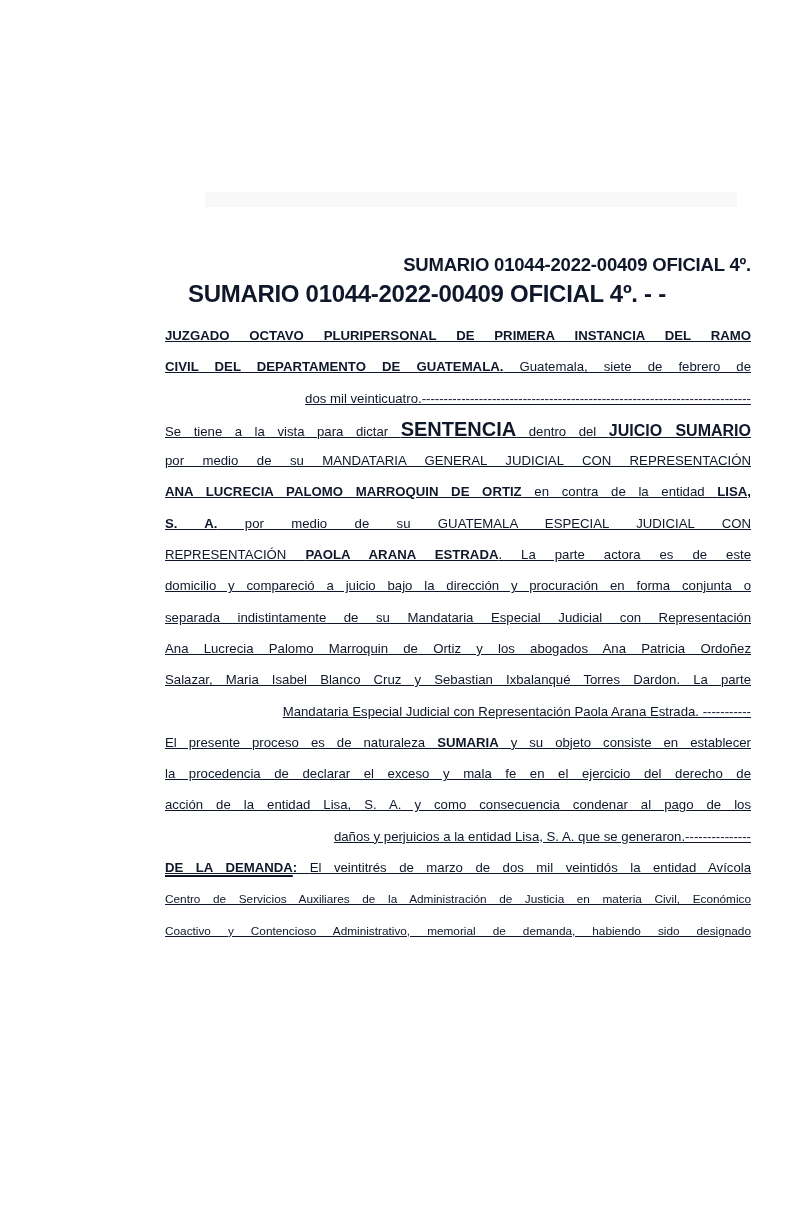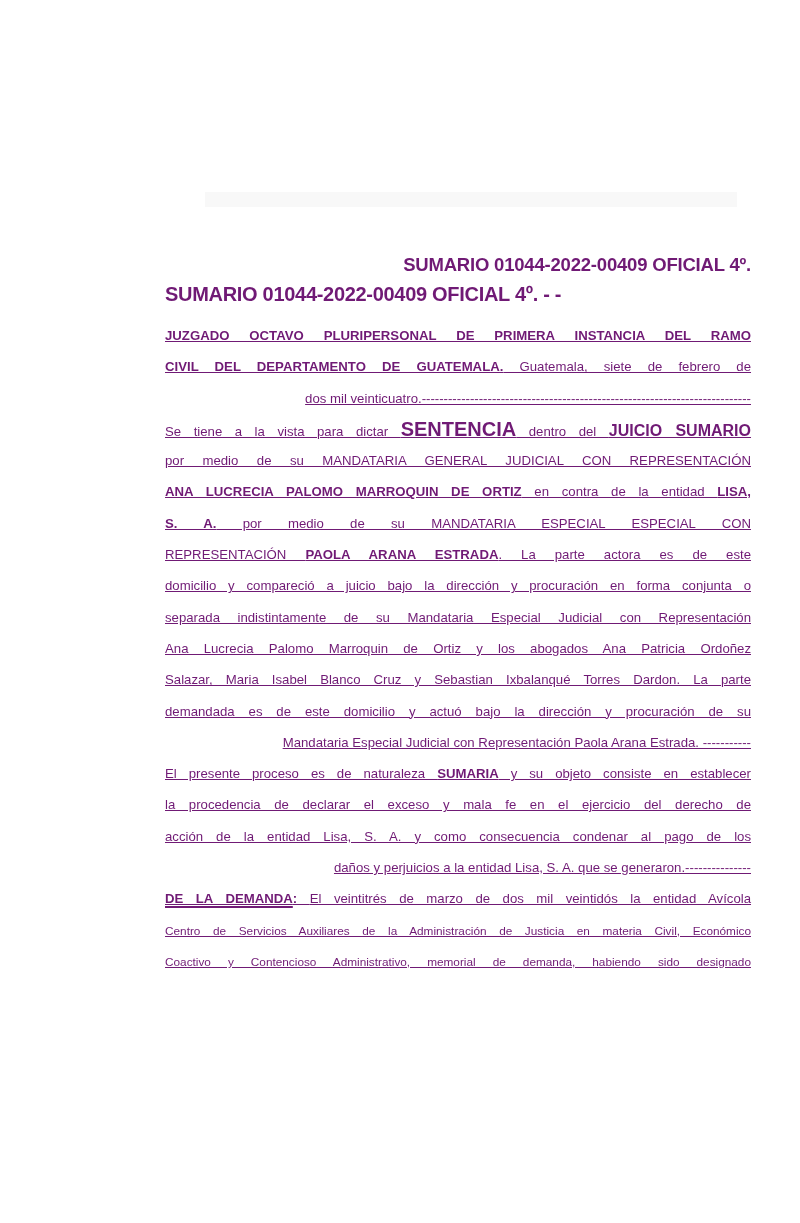--- a/index.html
+++ b/index.html
@@ -2,21 +2,21 @@
 <html><head>
 <meta charset="utf-8">
 <style>
   html,body{margin:0;padding:0;background:#ffffff;}
   .page{
     position:relative;
     width:800px;
     height:1077px;
     background:#ffffff;
     font-family:"Liberation Sans","DejaVu Sans",sans-serif;
-    color:#701a75;
+    color:#0f172a;
     overflow:hidden;
   }
   .scan-band{
     position:absolute;
     left:205px; top:192px;
     width:532px; height:15px;
     background:#f8f8f8;
   }
   .doc{
     position:absolute;
@@ -26,24 +26,25 @@
   .case-header{
     font-weight:700;
     font-size:18.5px;
     line-height:26px;
     text-align:right;
     letter-spacing:-0.2px;
     white-space:nowrap;
   }
   .doc-title{
     font-weight:700;
-    font-size:20px;
+    font-size:24px;
     line-height:32px;
     letter-spacing:-0.3px;
     white-space:nowrap;
+    margin-left:23px;
   }
   .lines{margin-top:10px;text-decoration:underline;}
   .line{
     font-size:13.2px;
     line-height:31.3px;
     height:31.3px;
   }
   .line.just{
     text-align:justify;
     text-align-last:justify;
@@ -69,27 +70,26 @@
   <div class="doc">
     <div class="case-header">SUMARIO 01044-2022-00409 OFICIAL 4º.</div>
     <div class="doc-title">SUMARIO 01044-2022-00409 OFICIAL 4º. - -</div>
     <div class="lines">
         <div class="line just"><span class="seg-bold">JUZGADO OCTAVO PLURIPERSONAL DE PRIMERA INSTANCIA DEL RAMO</span></div>
         <div class="line just"><span class="seg-bold">CIVIL DEL DEPARTAMENTO DE GUATEMALA.</span><span class="seg-regular"> Guatemala, siete de febrero de</span></div>
         <div class="line left"><span class="seg-regular">dos mil veinticuatro.---------------------------------------------------------------------------</span></div>
         <div class="line just"><span class="seg-regular">Se tiene a la vista para dictar </span><span class="seg-bold-xl">SENTENCIA</span><span class="seg-regular"> dentro del </span><span class="seg-bold-lg">JUICIO SUMARIO</span></div>
         <div class="line just"><span class="seg-regular">por medio de su MANDATARIA GENERAL JUDICIAL CON REPRESENTACIÓN</span></div>
         <div class="line just"><span class="seg-bold">ANA LUCRECIA PALOMO MARROQUIN DE ORTIZ</span><span class="seg-regular"> en contra de la entidad </span><span class="seg-bold">LISA,</span></div>
-        <div class="line just"><span class="seg-bold">S. A.</span><span class="seg-regular"> por medio de su MANDATARIA ESPECIAL ESPECIAL CON</span></div>
+        <div class="line just"><span class="seg-bold">S. A.</span><span class="seg-regular"> por medio de su GUATEMALA ESPECIAL JUDICIAL CON</span></div>
         <div class="line just"><span class="seg-regular">REPRESENTACIÓN </span><span class="seg-bold">PAOLA ARANA ESTRADA</span><span class="seg-regular">. La parte actora es de este</span></div>
         <div class="line just"><span class="seg-regular">domicilio y compareció a juicio bajo la dirección y procuración en forma conjunta o</span></div>
         <div class="line just"><span class="seg-regular">separada indistintamente de su Mandataria Especial Judicial con Representación</span></div>
         <div class="line just"><span class="seg-regular">Ana Lucrecia Palomo Marroquin de Ortiz y los abogados Ana Patricia Ordoñez</span></div>
         <div class="line just"><span class="seg-regular">Salazar, Maria Isabel Blanco Cruz y Sebastian Ixbalanqué Torres Dardon. La parte</span></div>
-        <div class="line just"><span class="seg-regular">demandada es de este domicilio y actuó bajo la dirección y procuración de su</span></div>
         <div class="line left"><span class="seg-regular">Mandataria Especial Judicial con Representación Paola Arana Estrada. -----------</span></div>
         <div class="line just"><span class="seg-regular">El presente proceso es de naturaleza </span><span class="seg-bold">SUMARIA</span><span class="seg-regular"> y su objeto consiste en establecer</span></div>
         <div class="line just"><span class="seg-regular">la procedencia de declarar el exceso y mala fe en el ejercicio del derecho de</span></div>
         <div class="line just"><span class="seg-regular">acción de la entidad Lisa, S. A. y como consecuencia condenar al pago de los</span></div>
         <div class="line left"><span class="seg-regular">daños y perjuicios a la entidad Lisa, S. A. que se generaron.---------------</span></div>
         <div class="line just"><span class="seg-bold-underline">DE LA DEMANDA</span><span class="seg-bold">: </span><span class="seg-regular">El veintitrés de marzo de dos mil veintidós la entidad Avícola</span></div>
         <div class="line just"><span class="seg-small">Centro de Servicios Auxiliares de la Administración de Justicia en materia Civil, Económico</span></div>
         <div class="line just"><span class="seg-small">Coactivo y Contencioso Administrativo, memorial de demanda, habiendo sido designado</span></div>
       </div>
   </div>

